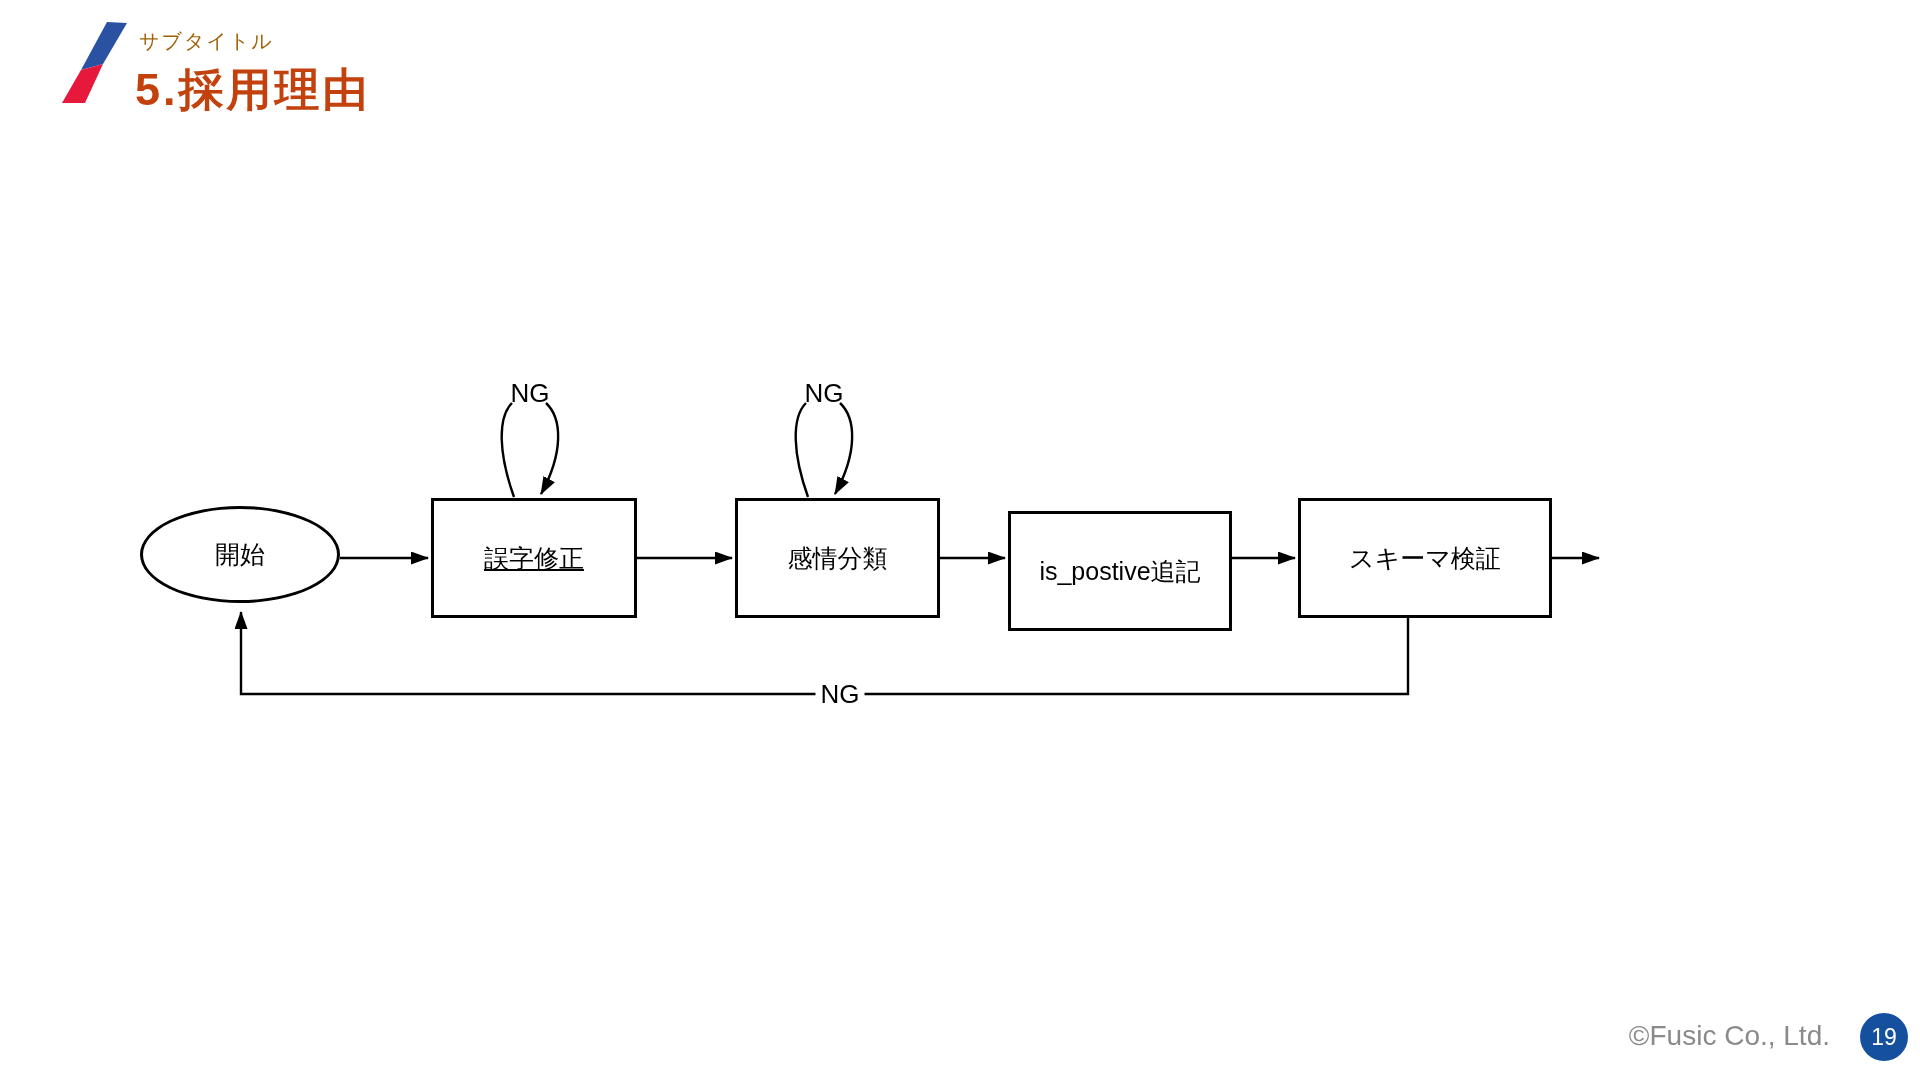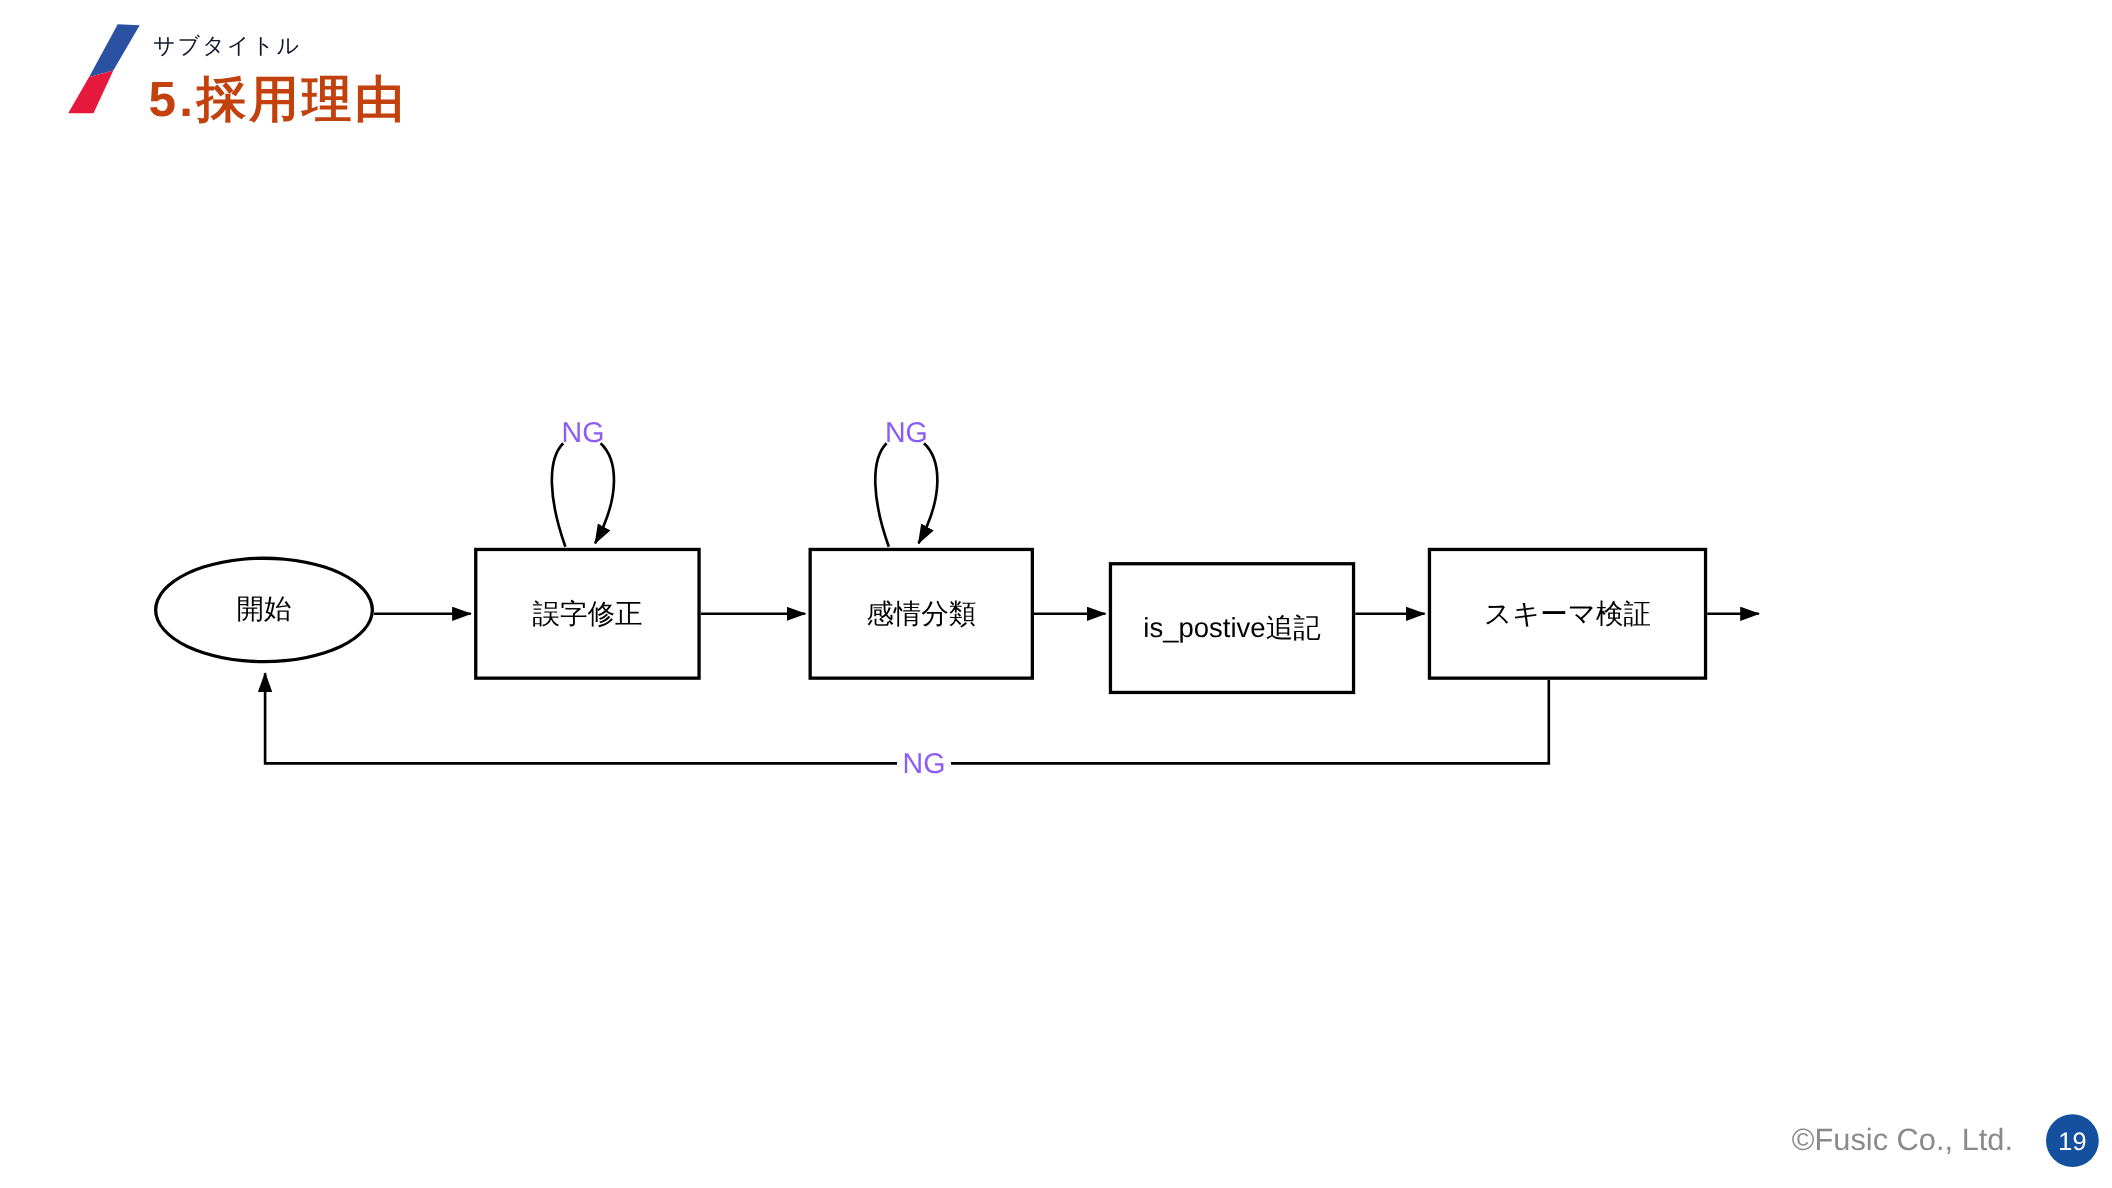--- a/index.html
+++ b/index.html
@@ -4,38 +4,38 @@
 <style>
   html,body{margin:0;padding:0;}
   body{
     width:1920px;height:1080px;position:relative;overflow:hidden;
     background:#ffffff;font-family:"Liberation Sans", sans-serif;
   }
   
   .logo{position:absolute;left:58px;top:18px;width:76px;height:92px;}
   .subtitle{
     position:absolute;left:139px;top:28px;
-    font-size:20px;letter-spacing:2px;color:#0f172a;
+    font-size:20px;letter-spacing:2px;color:#a16207;
   }
   .title{
     position:absolute;left:135px;top:60px;
     font-size:45px;font-weight:700;color:#c2410c;letter-spacing:3px;
   }
   
   .diagram{position:absolute;left:0;top:0;width:1920px;height:1080px;}
   .edges{position:absolute;left:0;top:0;}
   .node{
     position:absolute;display:flex;align-items:center;justify-content:center;
     background:#ffffff;border:3px solid #000;color:#000;
     font-size:25px;line-height:1;box-sizing:border-box;
   }
   .ellipse{border-radius:50%;}
   .edge-label{
     position:absolute;transform:translate(-50%,-50%);
-    font-size:26px;color:#8b5cf6;line-height:1;
+    font-size:26px;color:#000000;line-height:1;
   }
   .edge-label.on-line{background:#ffffff;padding:0 5px;}
   
   .copyright{
     position:absolute;right:90px;top:1020px;
     font-size:28px;color:#8a8a8a;
   }
   .page-badge{
     position:absolute;left:1860px;top:1013px;width:48px;height:48px;
     border-radius:50%;display:flex;align-items:center;justify-content:center;
@@ -79,21 +79,21 @@
       <path d="M840,403 C856,418 858,452 835,494" marker-end="url(#arrow)"></path>
 
       <path d="M1408,618 L1408,694 L241,694 L241,612" marker-end="url(#arrow)"></path>
     </g>
   </svg>
 
   <div class="node ellipse" style="left:140px;top:506px;width:200px;height:97px;text-align:center;">
     <span>開始</span>
   </div>
 
-  <div class="node" style="left:431px;top:498px;width:206px;height:120px;">
+  <div class="node" style="left:431px;top:498px;width:206px;height:120px;text-decoration:underline;">
     <span>誤字修正</span>
   </div>
 
   <div class="node" style="left:735px;top:498px;width:205px;height:120px;">
     <span>感情分類</span>
   </div>
 
   <div class="node" style="left:1008px;top:498px;width:224px;height:120px;margin-top:13px;">
     <span>is_postive追記</span>
   </div>

